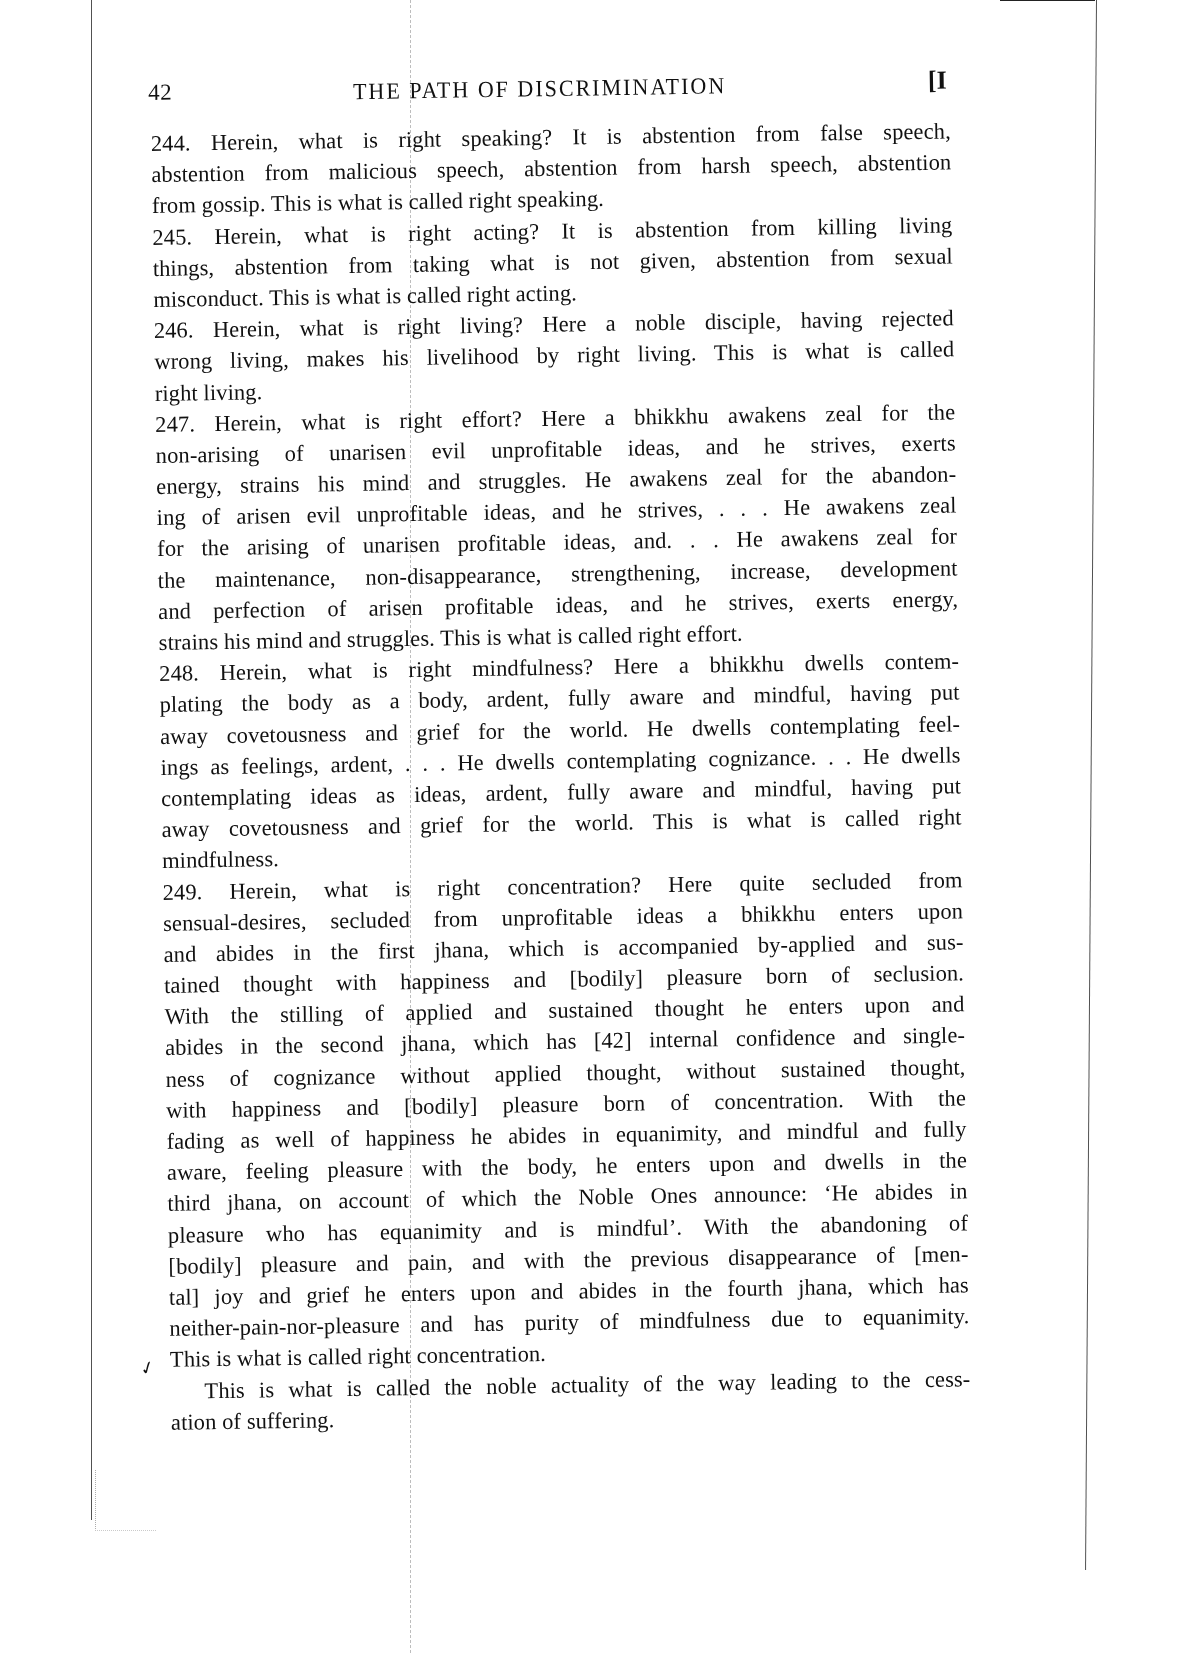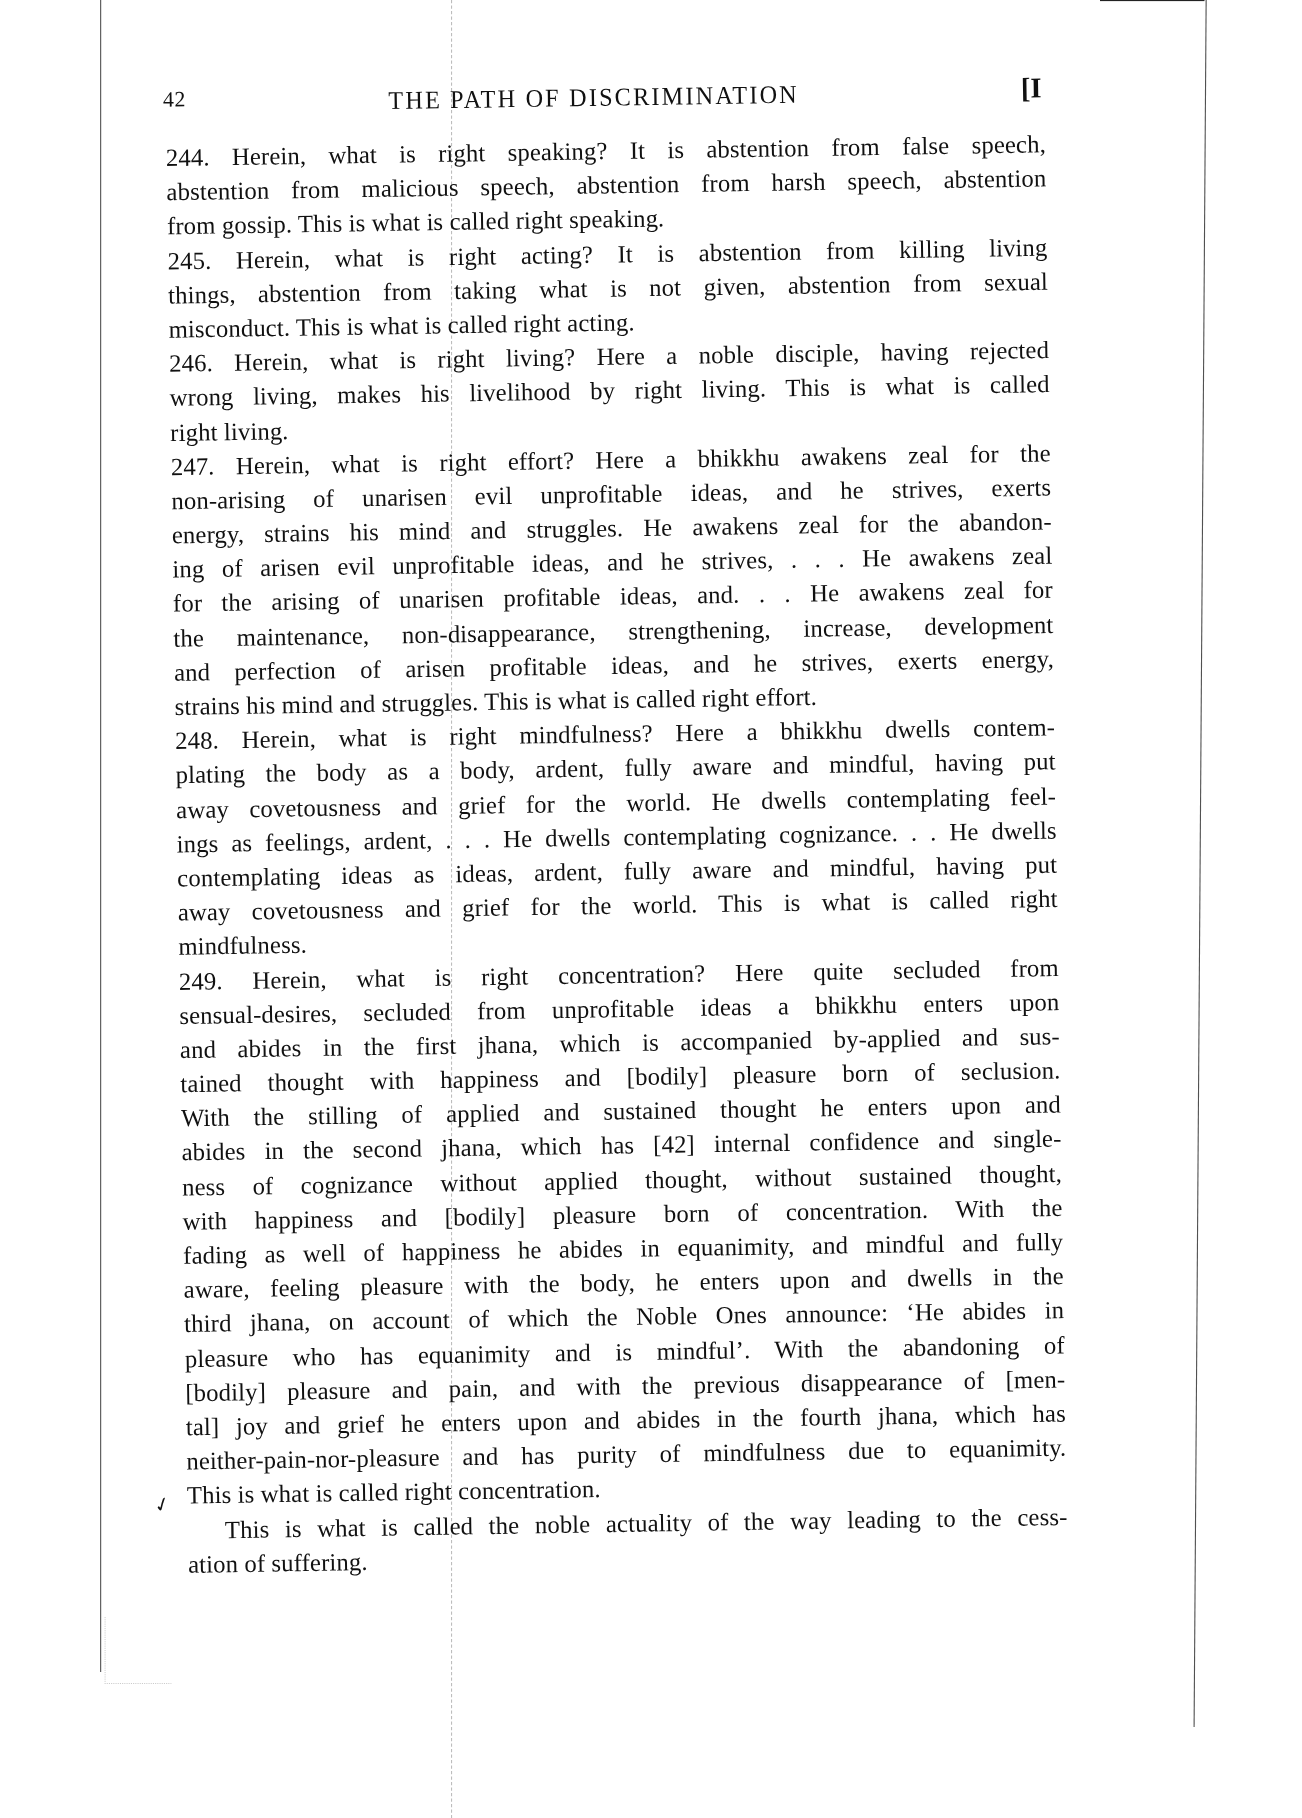--- a/index.html
+++ b/index.html
@@ -3,21 +3,21 @@
 <meta charset="utf-8">
 <style>
   html, body { margin: 0; padding: 0; background: #ffffff; }
   body { width: 1184px; height: 1653px; position: relative; overflow: hidden; font-family: "Liberation Serif", "DejaVu Serif", serif; color: #111; }
   .scan-border-left { position: absolute; left: 91px; top: 0; width: 1px; height: 1520px; background: #333; opacity: 0.85; }
   .scan-border-right { position: absolute; left: 1096px; top: 0; width: 1px; height: 1570px; background: #333; opacity: 0.85; transform: skewX(-0.4deg); transform-origin: top left; }
   .scan-border-top { position: absolute; left: 1000px; top: 0; width: 95px; height: 1px; background: #222; }
   .fold-line { position: absolute; left: 410px; top: 0; width: 0; height: 1653px; border-left: 1px dashed #888; opacity: 0.55; }
   .page { position: absolute; left: 0; top: 0; width: 1184px; height: 1653px; transform: rotate(-0.9deg); transform-origin: 150px 90px; }
   .header { position: absolute; left: 148px; top: 80px; width: 800px; height: 36px; }
-  .page-number { position: absolute; left: 0; top: 0; font-size: 20px; letter-spacing: 0.5px; }
+  .page-number { position: absolute; left: 0; top: 0; font-size: 23px; letter-spacing: 0.5px; }
   .running-title { position: absolute; left: 205px; top: 2px; font-size: 22px; letter-spacing: 2px; transform: scaleY(1.05); }
   .header-mark { position: absolute; left: 780px; top: -2px; font-size: 26px; font-weight: bold; }
   .body { position: absolute; left: 150px; top: 128px; width: 800px; }
   .line { height: 31.2px; line-height: 31.2px; font-size: 22.5px; white-space: nowrap; text-align: justify; text-align-last: justify; letter-spacing: 0.1px; }
   .line.last { text-align-last: left; }
   .line.indent { padding-left: 34px; }
   .margin-mark { position: absolute; left: 140px; top: 1357px; font-size: 18px; transform: rotate(-20deg); }
   .specks { position: absolute; left: 95px; top: 1470px; width: 60px; height: 60px; border-left: 1px dotted #777; border-bottom: 1px dotted #aaa; opacity: 0.6; }
 </style>
 </head>

